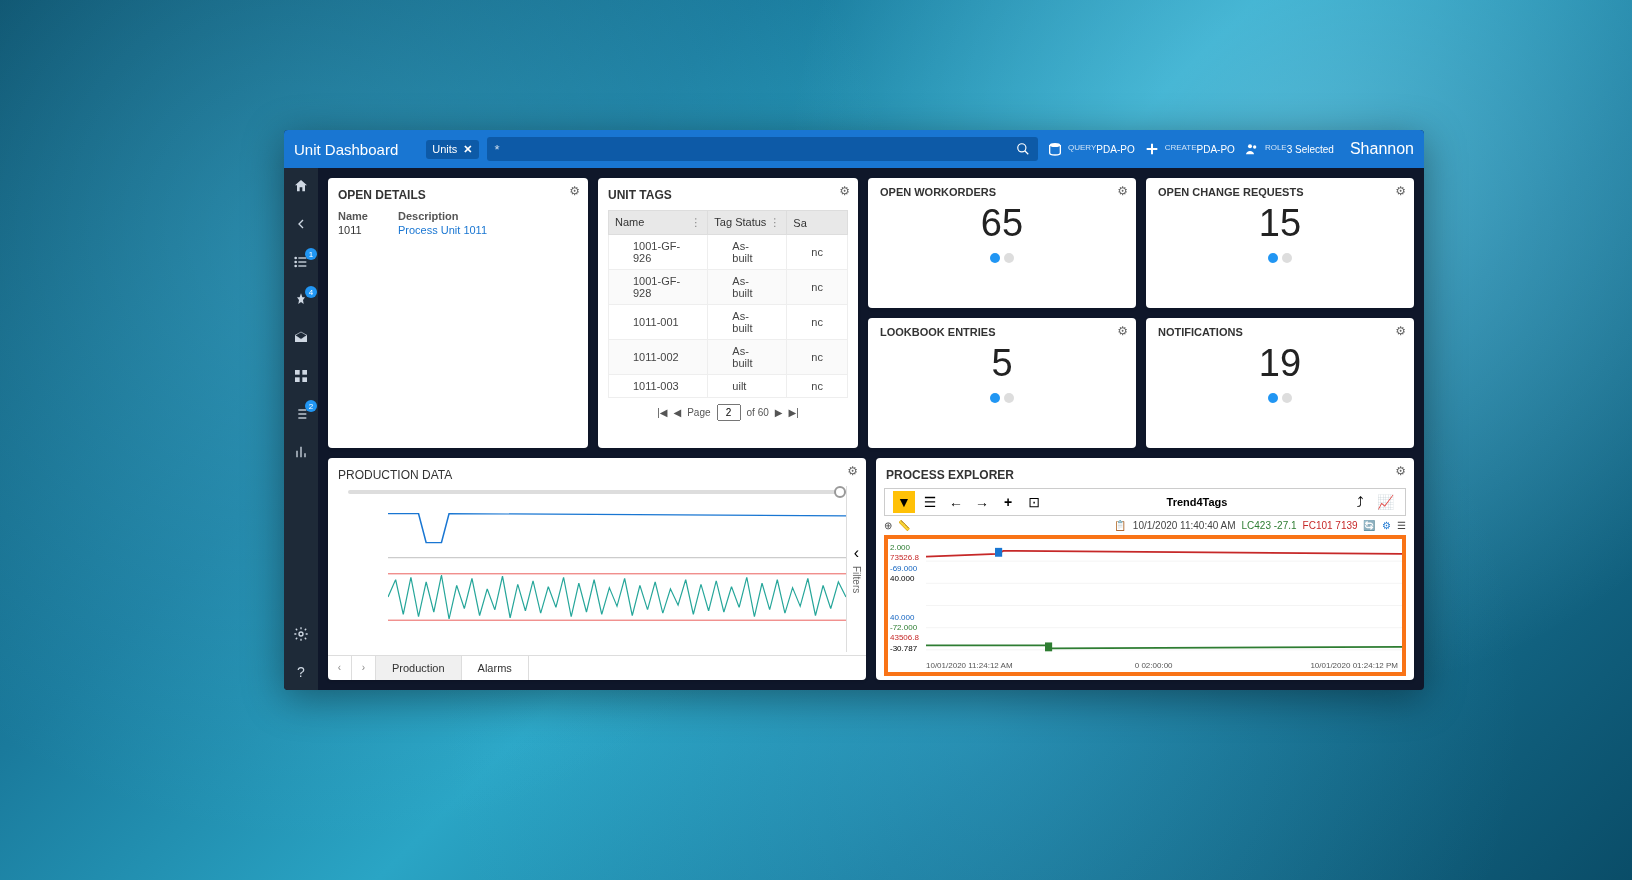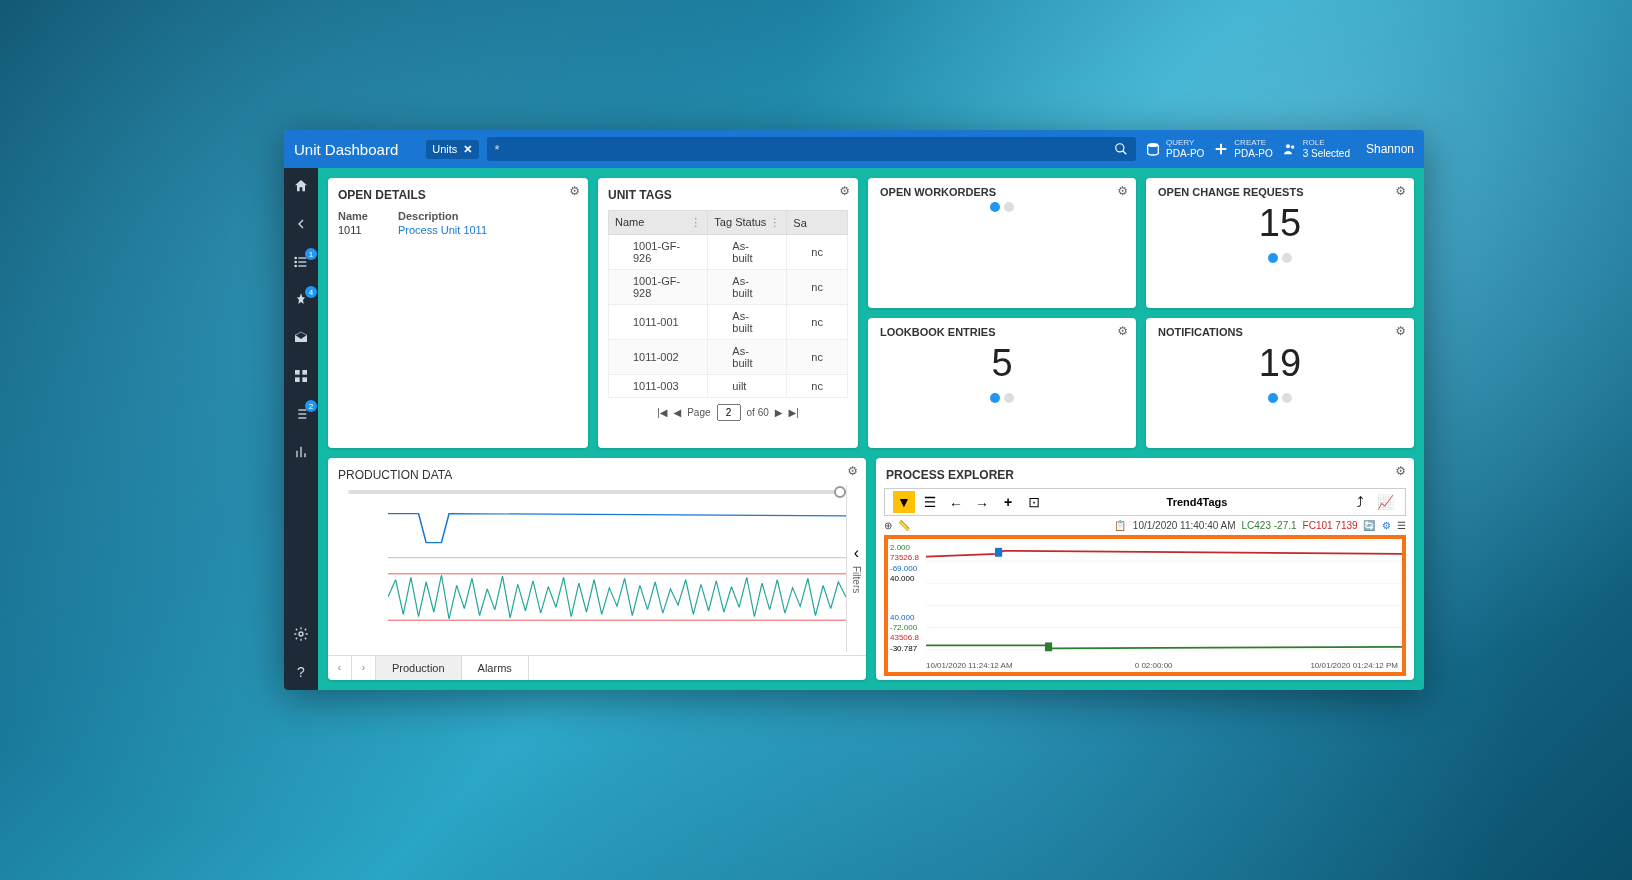--- a/index.html
+++ b/index.html
@@ -1,29 +1,29 @@
 <!DOCTYPE html>
 <html><head>
 <meta charset="utf-8">
 <style>
 *{box-sizing:border-box;margin:0;padding:0;font-family:Arial,sans-serif}
 body{background:linear-gradient(135deg,#0a4d68 0%,#1a7a9c 30%,#2aa5c5 50%,#1a7a9c 70%,#0a4d68 100%);min-height:880px;width:1632px;position:relative;overflow:hidden}
 body::before{content:"";position:absolute;inset:0;background:radial-gradient(circle at 20% 30%,rgba(100,220,255,.3) 0%,transparent 40%),radial-gradient(circle at 80% 20%,rgba(150,230,255,.4) 0%,transparent 35%),radial-gradient(circle at 60% 80%,rgba(80,200,240,.25) 0%,transparent 45%)}
-.app{position:absolute;top:130px;left:284px;width:1140px;height:560px;background:#14b8a6;border-radius:4px;box-shadow:0 8px 40px rgba(0,0,0,.4);display:flex;flex-direction:column;overflow:hidden}
+.app{position:absolute;top:130px;left:284px;width:1140px;height:560px;background:#0f172a;border-radius:4px;box-shadow:0 8px 40px rgba(0,0,0,.4);display:flex;flex-direction:column;overflow:hidden}
 .topbar{height:38px;background:#1976d2;display:flex;align-items:center;padding:0 10px;color:#fff;font-size:13px;gap:8px}
 .title{font-size:15px;flex:0 0 auto;padding-right:20px}
 .chip{background:#0d5aa7;border-radius:3px;padding:3px 6px;display:flex;align-items:center;gap:6px;font-size:11px}
 .chip .x{cursor:pointer;font-weight:bold}
 .searchbox{flex:1;background:#0d5aa7;height:24px;border-radius:3px;display:flex;align-items:center;padding:0 8px;color:#cde}
 .searchbox .mag{margin-left:auto}
 .pill{display:flex;align-items:center;gap:4px;font-size:10px;line-height:1.1}
 .pill .ico{width:18px;height:18px;display:flex;align-items:center;justify-content:center}
-.pill .lbls{display:flex;flex-direction:column}
+.pill .lbls{display:flex;flex-direction:row}
 .pill .sm{font-size:8px;opacity:.8}
-.user{font-size:12px;padding-left:8px}
+.user{font-size:16px;padding-left:8px}
 .body{flex:1;display:flex;overflow:hidden}
 .sidebar{width:34px;background:#1e2a38;display:flex;flex-direction:column;align-items:center;padding:8px 0;gap:18px;color:#cfd8e3}
 .sidebar .sp{flex:1}
 .sideico{width:20px;height:20px;display:flex;align-items:center;justify-content:center;cursor:pointer;font-size:14px;position:relative}
 .badge{position:absolute;top:-4px;right:-6px;background:#2196f3;color:#fff;border-radius:50%;width:12px;height:12px;font-size:8px;display:flex;align-items:center;justify-content:center}
 .content{flex:1;padding:10px;display:grid;grid-template-columns:260px 260px 1fr;grid-template-rows:auto auto;gap:10px;overflow:auto}
 .card{background:#fff;border-radius:4px;box-shadow:0 1px 3px rgba(0,0,0,.15);padding:10px;position:relative}
 .card h3{font-size:12px;font-weight:bold;color:#333;margin-bottom:8px}
 .plug{position:absolute;top:6px;right:8px;color:#666;font-size:12px}
 .kvrow{display:flex;gap:30px;font-size:11px}
@@ -266,20 +266,21 @@
           <span>of 60</span>
           <span>▶</span>
           <span>▶|</span>
         </div>
       </div>
 
       <div class="metrics">
         <div class="metric">
           <span class="plug">⚙</span>
           <h4>OPEN WORKORDERS</h4>
+          <div class="num">65</div>
           <div class="dots"><span class="dot on"></span><span class="dot off"></span></div>
         </div>
         <div class="metric">
           <span class="plug">⚙</span>
           <h4>OPEN CHANGE REQUESTS</h4>
           <div class="num">15</div>
           <div class="dots"><span class="dot on"></span><span class="dot off"></span></div>
         </div>
         <div class="metric">
           <span class="plug">⚙</span>

